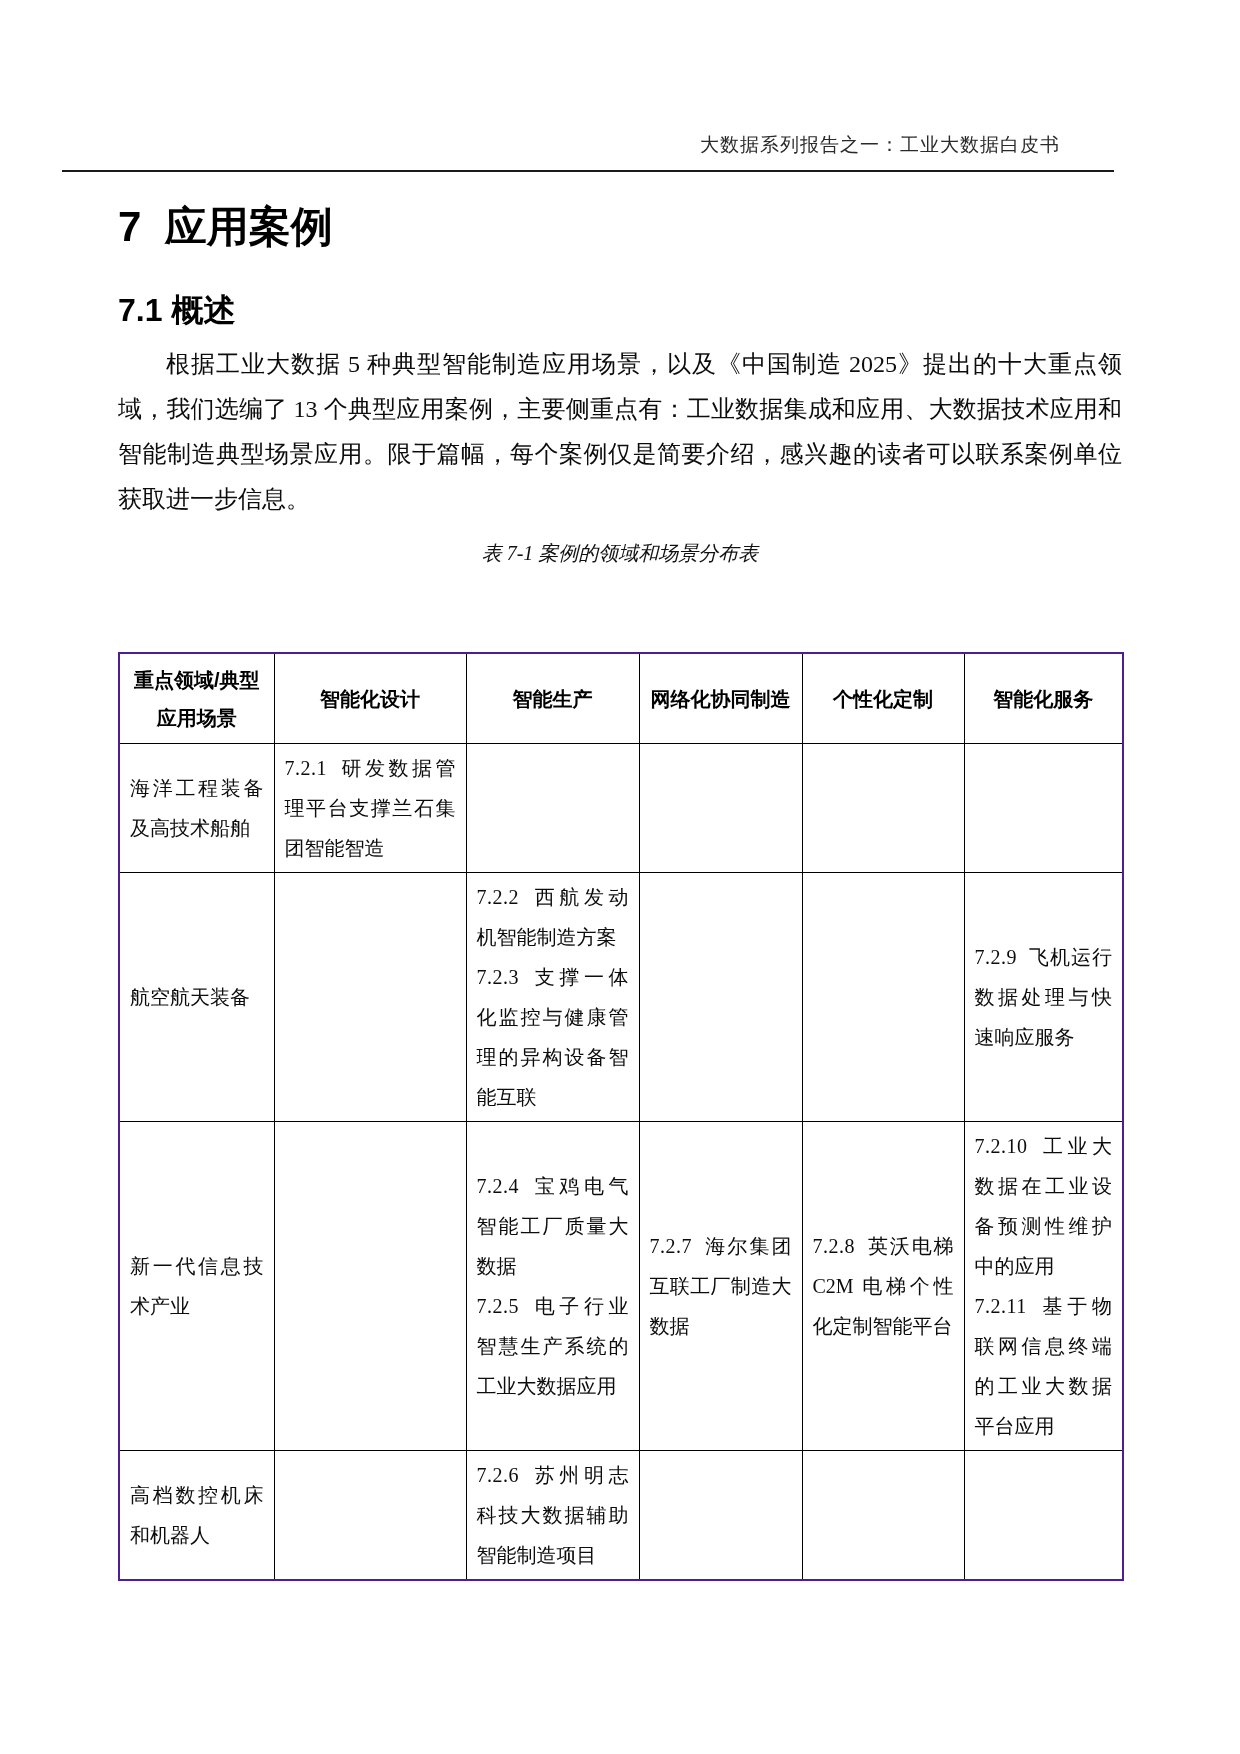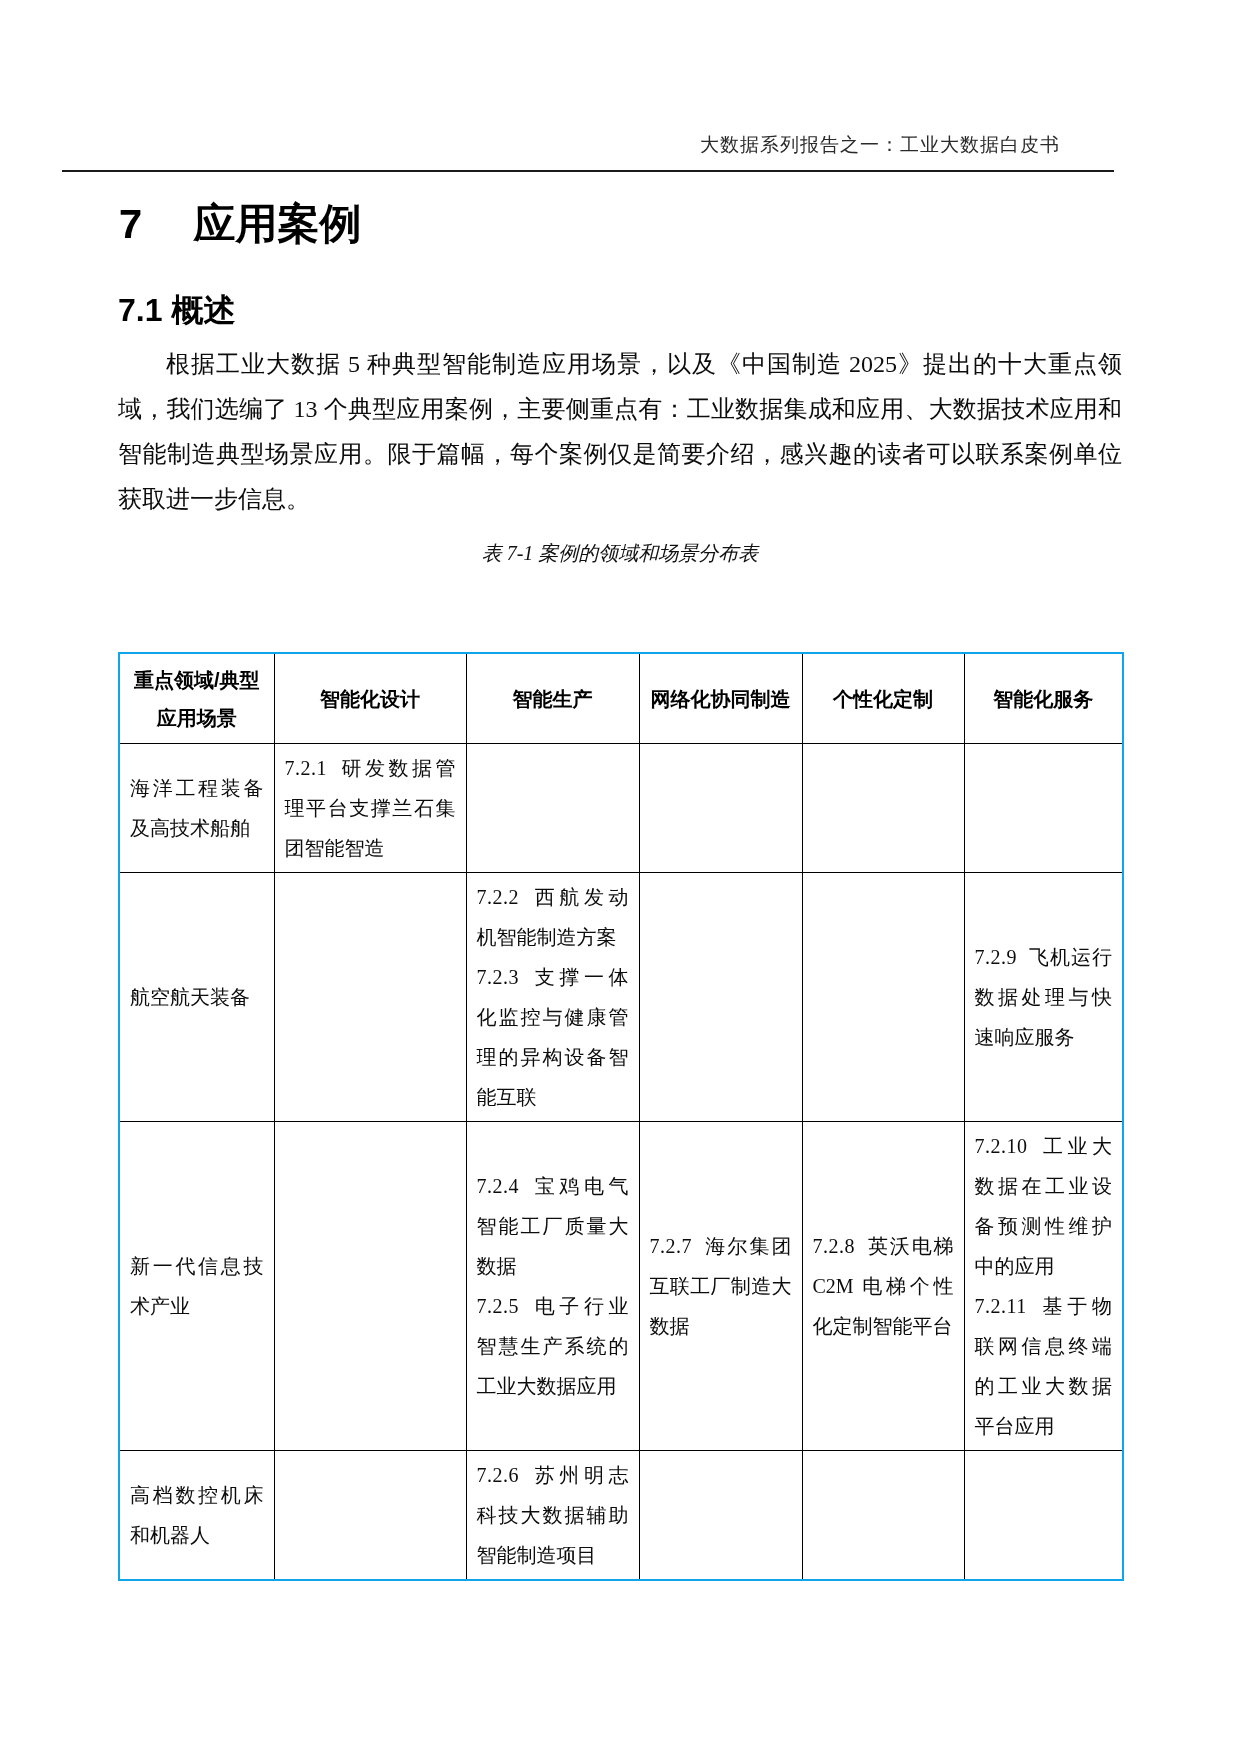--- a/index.html
+++ b/index.html
@@ -21,21 +21,21 @@
   }
   .running-header .hdr-text{
     font-size:19px;
     color:#2a2a2a;
     margin-right:54px;
     letter-spacing:1px;
   }
   
   .chapter-title{
     margin:30px 118px 0 118px;
-    font-family:Liberation Mono, monospace;
+    font-family:Liberation Sans, sans-serif;
     font-weight:bold;
     font-size:42px;
     line-height:1.2;
     white-space:pre-wrap;
     color:#000;
   }
   .section-title{
     margin:38px 118px 0 118px;
     font-family:"Liberation Sans", sans-serif;
     font-weight:bold;
@@ -63,21 +63,21 @@
     font-size:20px;
     color:#111;
     font-style:italic;
   }
   
   table.cases-table{
     margin:85px 118px 0 118px;
     width:1004px;
     border-collapse:collapse;
     table-layout:fixed;
-    border:2px solid #0ea5e9;
+    border:2px solid #4c1d95;
   }
   table.cases-table th,
   table.cases-table td{
     border:1px solid #000;
     vertical-align:middle;
     padding:4px 10px;
     box-sizing:border-box;
   }
   table.cases-table th{
     font-family:"Liberation Sans", sans-serif;

